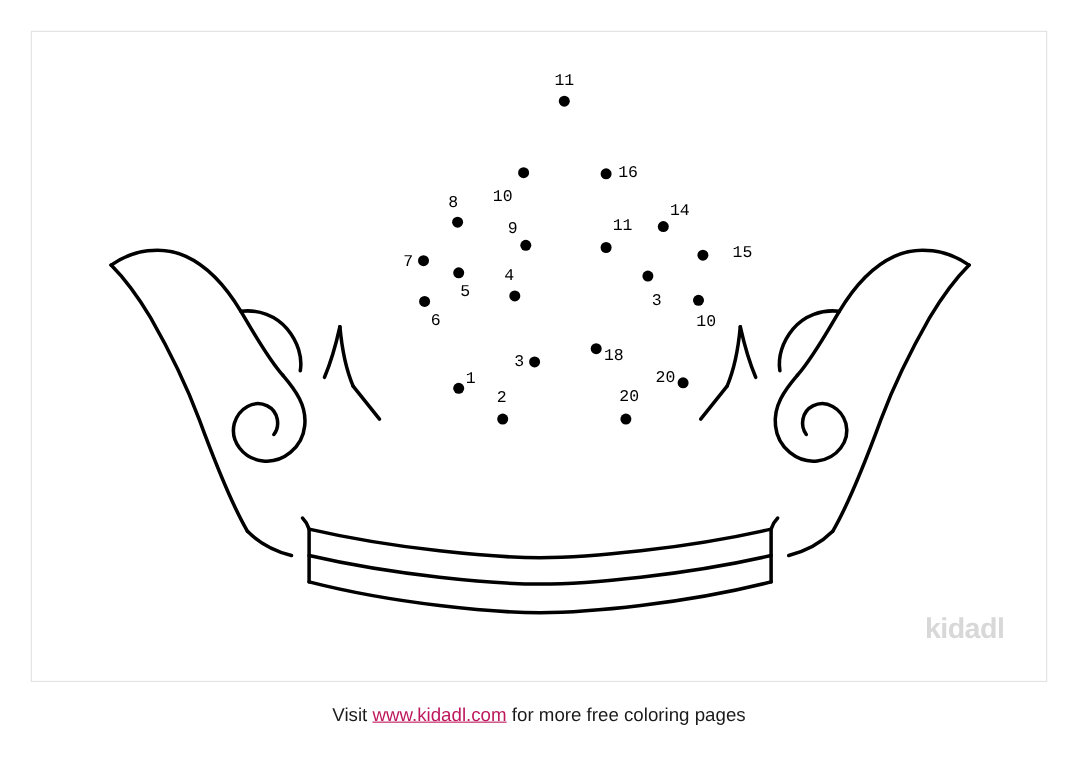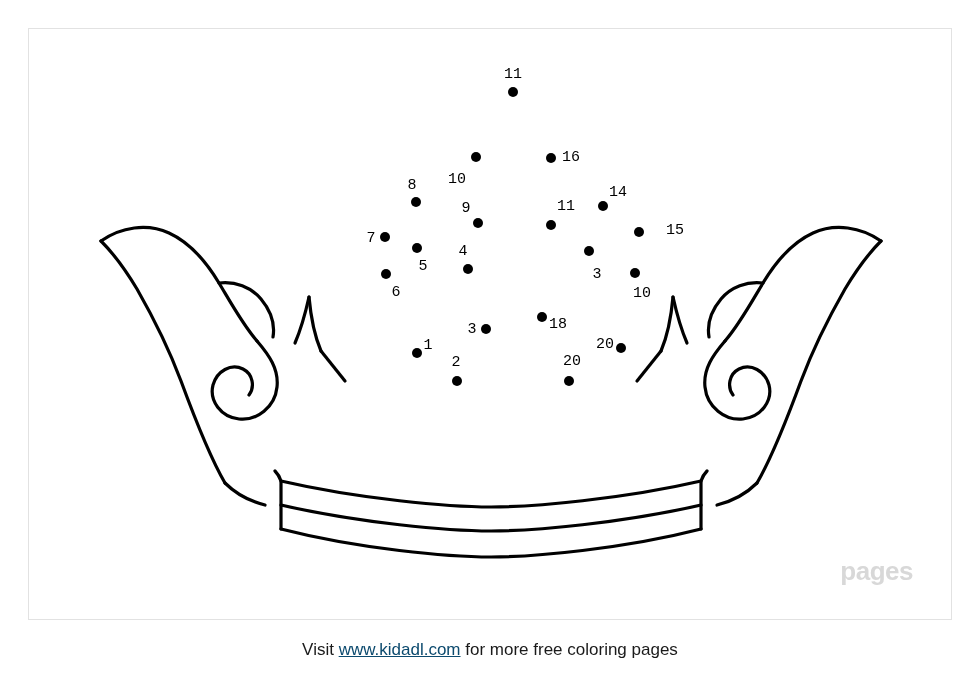--- a/index.html
+++ b/index.html
@@ -63,21 +63,21 @@
     left: 0;
     top: 640px;
     width: 980px;
     text-align: center;
     font-family: "Liberation Sans", sans-serif;
     font-size: 17px;
     color: #1a1a1a;
   }
   #footer .link {
     text-decoration: underline;
-    color: #0c4a6e;
+    color: #be185d;
   }
 </style>
 </head>
 <body>
 
 <div id="page">
 
   <div id="sheet">
 
     <svg id="artboard" viewBox="0 0 924 592" xmlns="http://www.w3.org/2000/svg">
@@ -157,20 +157,20 @@
         <div class="dot" style="left: 560px; top: 222px;"></div>
         <div class="dot-label" style="left: 568px; top: 245px;">3</div>
         <div class="dot" style="left: 513px; top: 288px;"></div>
         <div class="dot-label" style="left: 529px; top: 295px;">18</div>
         <div class="dot" style="left: 540px; top: 352px;"></div>
         <div class="dot-label" style="left: 543px; top: 332px;">20</div>
         <div class="dot" style="left: 592px; top: 319px;"></div>
         <div class="dot-label" style="left: 576px; top: 315px;">20</div>
       </div>
 
-    <div id="brand">pages</div>
+    <div id="brand">kidadl</div>
   </div>
 
   <div id="footer">
     <span>Visit </span><a class="link" href="#">www.kidadl.com</a><span> for more free coloring pages</span>
   </div>
 
 </div>
 
 </body></html>

